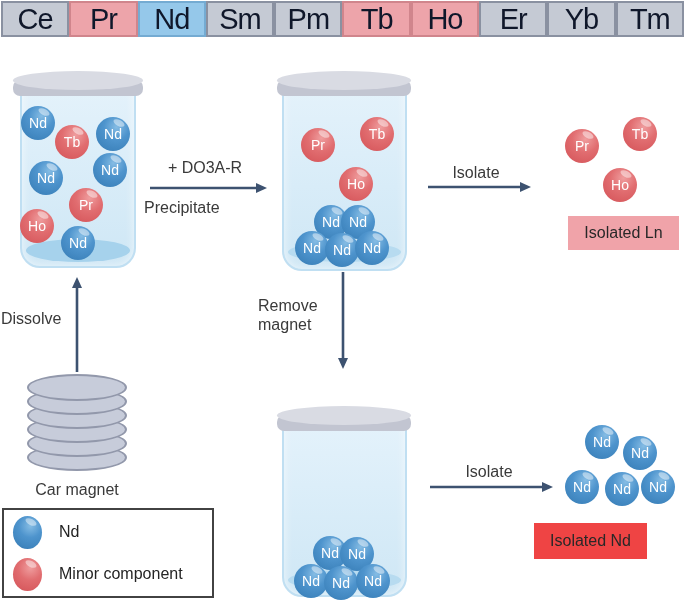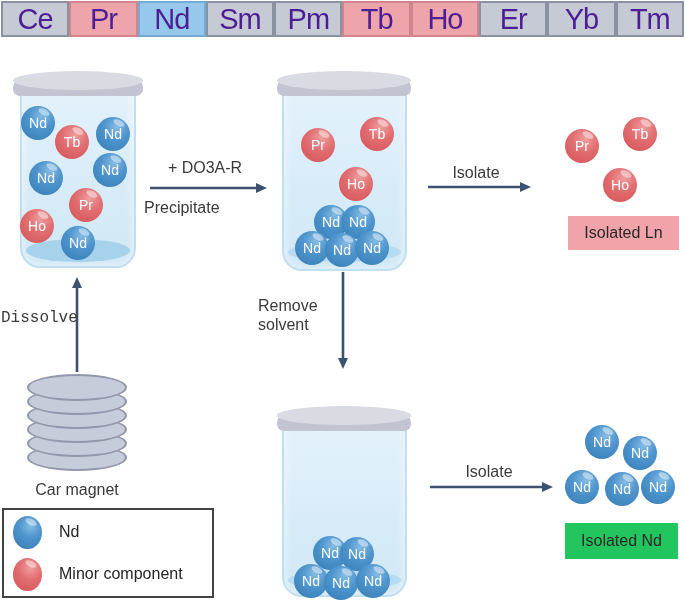--- a/index.html
+++ b/index.html
@@ -4,21 +4,21 @@
 <style>
   html,body{margin:0;padding:0;background:#fff;}
   .stage{
     position:relative;width:685px;height:603px;background:#ffffff;
     font-family:"Liberation Sans", sans-serif;overflow:hidden;
   }
 
   
   .strip{position:absolute;left:1px;top:1px;width:683px;height:36px;display:flex;}
   .cell{flex:1;display:flex;align-items:center;justify-content:center;
-        font-size:29px;letter-spacing:-1px;color:#4c1d95;
+        font-size:29px;letter-spacing:-1px;color:#0f172a;
         border:2px solid #878e9e;box-sizing:border-box;background:#c5cad4;}
   .cell.plain{background:#c5cad4;border-color:#8a91a1;}
   .cell.minor{background:#eda4aa;border-color:#d0858c;}
   .cell.nd{background:#95c8ea;border-color:#74abd2;}
 
   
   .vial-body{position:absolute;background:linear-gradient(180deg,#e4f2fb 0%,#d8ecf8 55%,#cfe7f5 100%);
              border:2px solid #c0dff2;border-radius:8px 8px 20px 20px;box-sizing:border-box;
              box-shadow:inset 0 0 10px rgba(255,255,255,0.65);}
   #v1body{left:20px;top:84px;width:116px;height:184px;}
@@ -46,29 +46,29 @@
 
   
   .arrows{position:absolute;left:0;top:0;width:685px;height:603px;pointer-events:none;}
 
   
   .lbl{position:absolute;color:#3a3a3a;font-size:16px;line-height:19px;}
   #lbl-do3a{left:144px;top:158px;width:122px;text-align:center;}
   #lbl-precip{left:144px;top:198px;width:122px;text-align:left;}
   #lbl-isolate-top{left:420px;top:163px;width:112px;text-align:center;}
   #lbl-remove{left:258px;top:296px;width:80px;text-align:left;}
-  #lbl-dissolve{left:1px;top:309px;font-family:Liberation Mono, monospace;}
+  #lbl-dissolve{left:1px;top:309px;}
   #lbl-carmagnet{left:17px;top:480px;width:120px;text-align:center;}
   #lbl-isolate-bot{left:433px;top:462px;width:112px;text-align:center;}
 
   
   .tag{position:absolute;display:flex;align-items:center;justify-content:center;
        font-size:16px;color:#282828;text-align:right;}
   #tag-ln{left:568px;top:216px;width:111px;height:34px;background:#f0a3a9;}
-  #tag-nd{left:565px;top:523px;width:113px;height:36px;background:#22c55e;}
+  #tag-nd{left:534px;top:523px;width:113px;height:36px;background:#ef4444;}
 
   
   .disc{position:absolute;left:27px;width:100px;height:27px;border-radius:50%;
         background:#c7ccda;border:2px solid #9298ab;box-sizing:border-box;}
 
   
   .legend{position:absolute;left:2px;top:508px;width:212px;height:90px;background:#fff;
           border:2px solid #424242;box-sizing:border-box;display:flex;flex-direction:column;
           justify-content:center;gap:9px;padding-left:9px;}
   .legend-item{display:flex;align-items:center;gap:17px;}
@@ -249,21 +249,21 @@
       <div class="sphere nd" style="left: 658px; top: 487px;">
         <span>Nd</span>
       </div>
     </div>
 
   <div class="lbl" id="lbl-do3a">+ DO3A-R</div>
   <div class="lbl" id="lbl-precip">Precipitate</div>
   <div class="lbl" id="lbl-isolate-top">Isolate</div>
   <div class="lbl" id="lbl-remove">
     <div>Remove</div>
-    <div>solvent</div>
+    <div>magnet</div>
   </div>
   <div class="lbl" id="lbl-dissolve">Dissolve</div>
   <div class="lbl" id="lbl-carmagnet">Car magnet</div>
   <div class="lbl" id="lbl-isolate-bot">Isolate</div>
 
   <div class="tag" id="tag-ln">Isolated Ln</div>
   <div class="tag" id="tag-nd">Isolated Nd</div>
 
   <div>
     <div class="disc" style="top:444px;z-index:1"></div>

